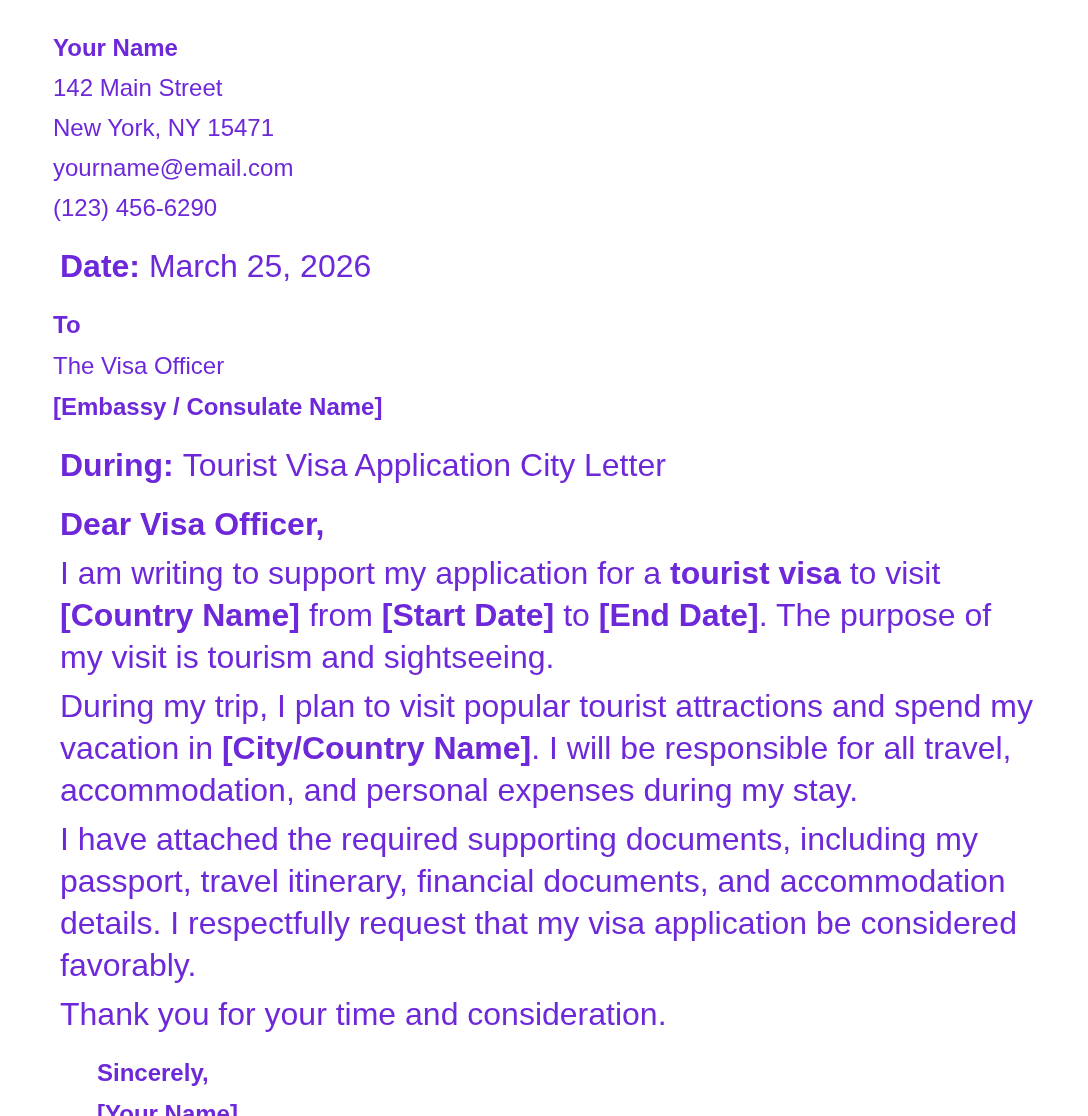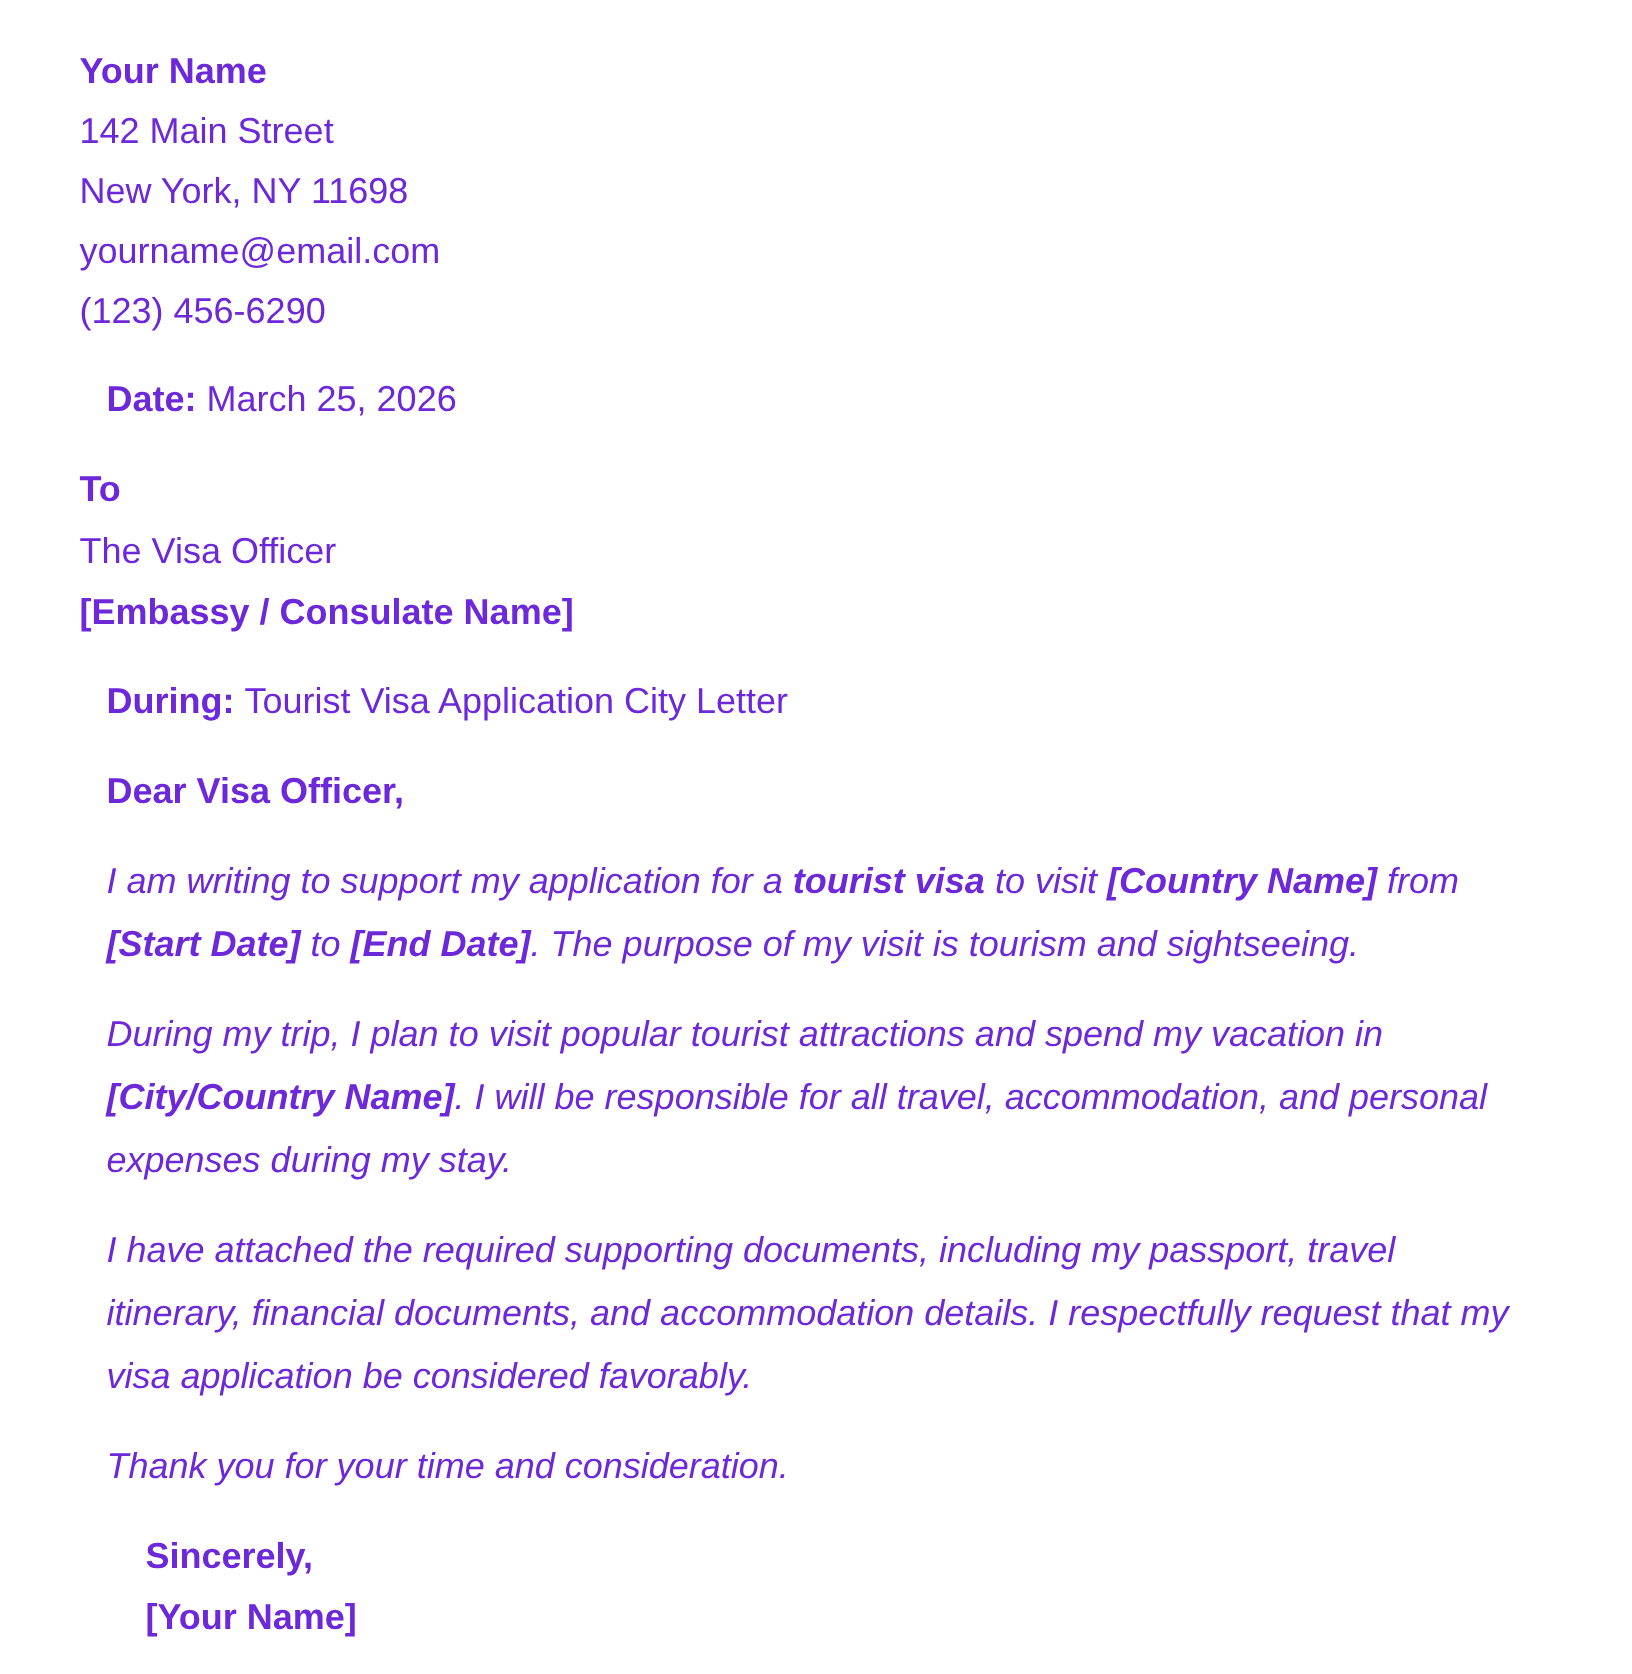--- a/index.html
+++ b/index.html
@@ -39,33 +39,32 @@
   }
   .sender-name {
     font-weight: 700;
   }
   
   .gap-block {
     margin-top: 17px;
   }
   .gap-para {
     margin-top: 16px;
-    font-style: italic;
   }
   .recipient-line {
     display: block;
     font-size: 24px;
     line-height: 41px;
     white-space: nowrap;
   }
   .para {
-    font-size: 24px;
+    font-size: 32px;
     line-height: 42px;
     text-align: left;
-    margin: 18px;
+    margin: 7px;
   }
   b, .b {
     font-weight: 700;
   }
   .closing-line {
     display: block;
     font-size: 24px;
     line-height: 41px;
     font-weight: 700;
     white-space: nowrap;
@@ -74,21 +73,21 @@
 </style>
 </head>
 <body>
 
 <div class="page">
   <div class="doc">
 
     <div class="block">
       <span class="sender-line sender-name">Your Name</span>
       <span class="sender-line">142 Main Street</span>
-      <span class="sender-line">New York, NY 11698</span>
+      <span class="sender-line">New York, NY 15471</span>
       <span class="sender-line">yourname@email.com</span>
       <span class="sender-line">(123) 456-6290</span>
     </div>
 
     <div class="block gap-block">
       <p class="para"><b>Date:</b><span>&nbsp;</span><span>March 25, 2026</span></p>
     </div>
 
     <div class="block gap-block">
       <span class="recipient-line b">To</span>

